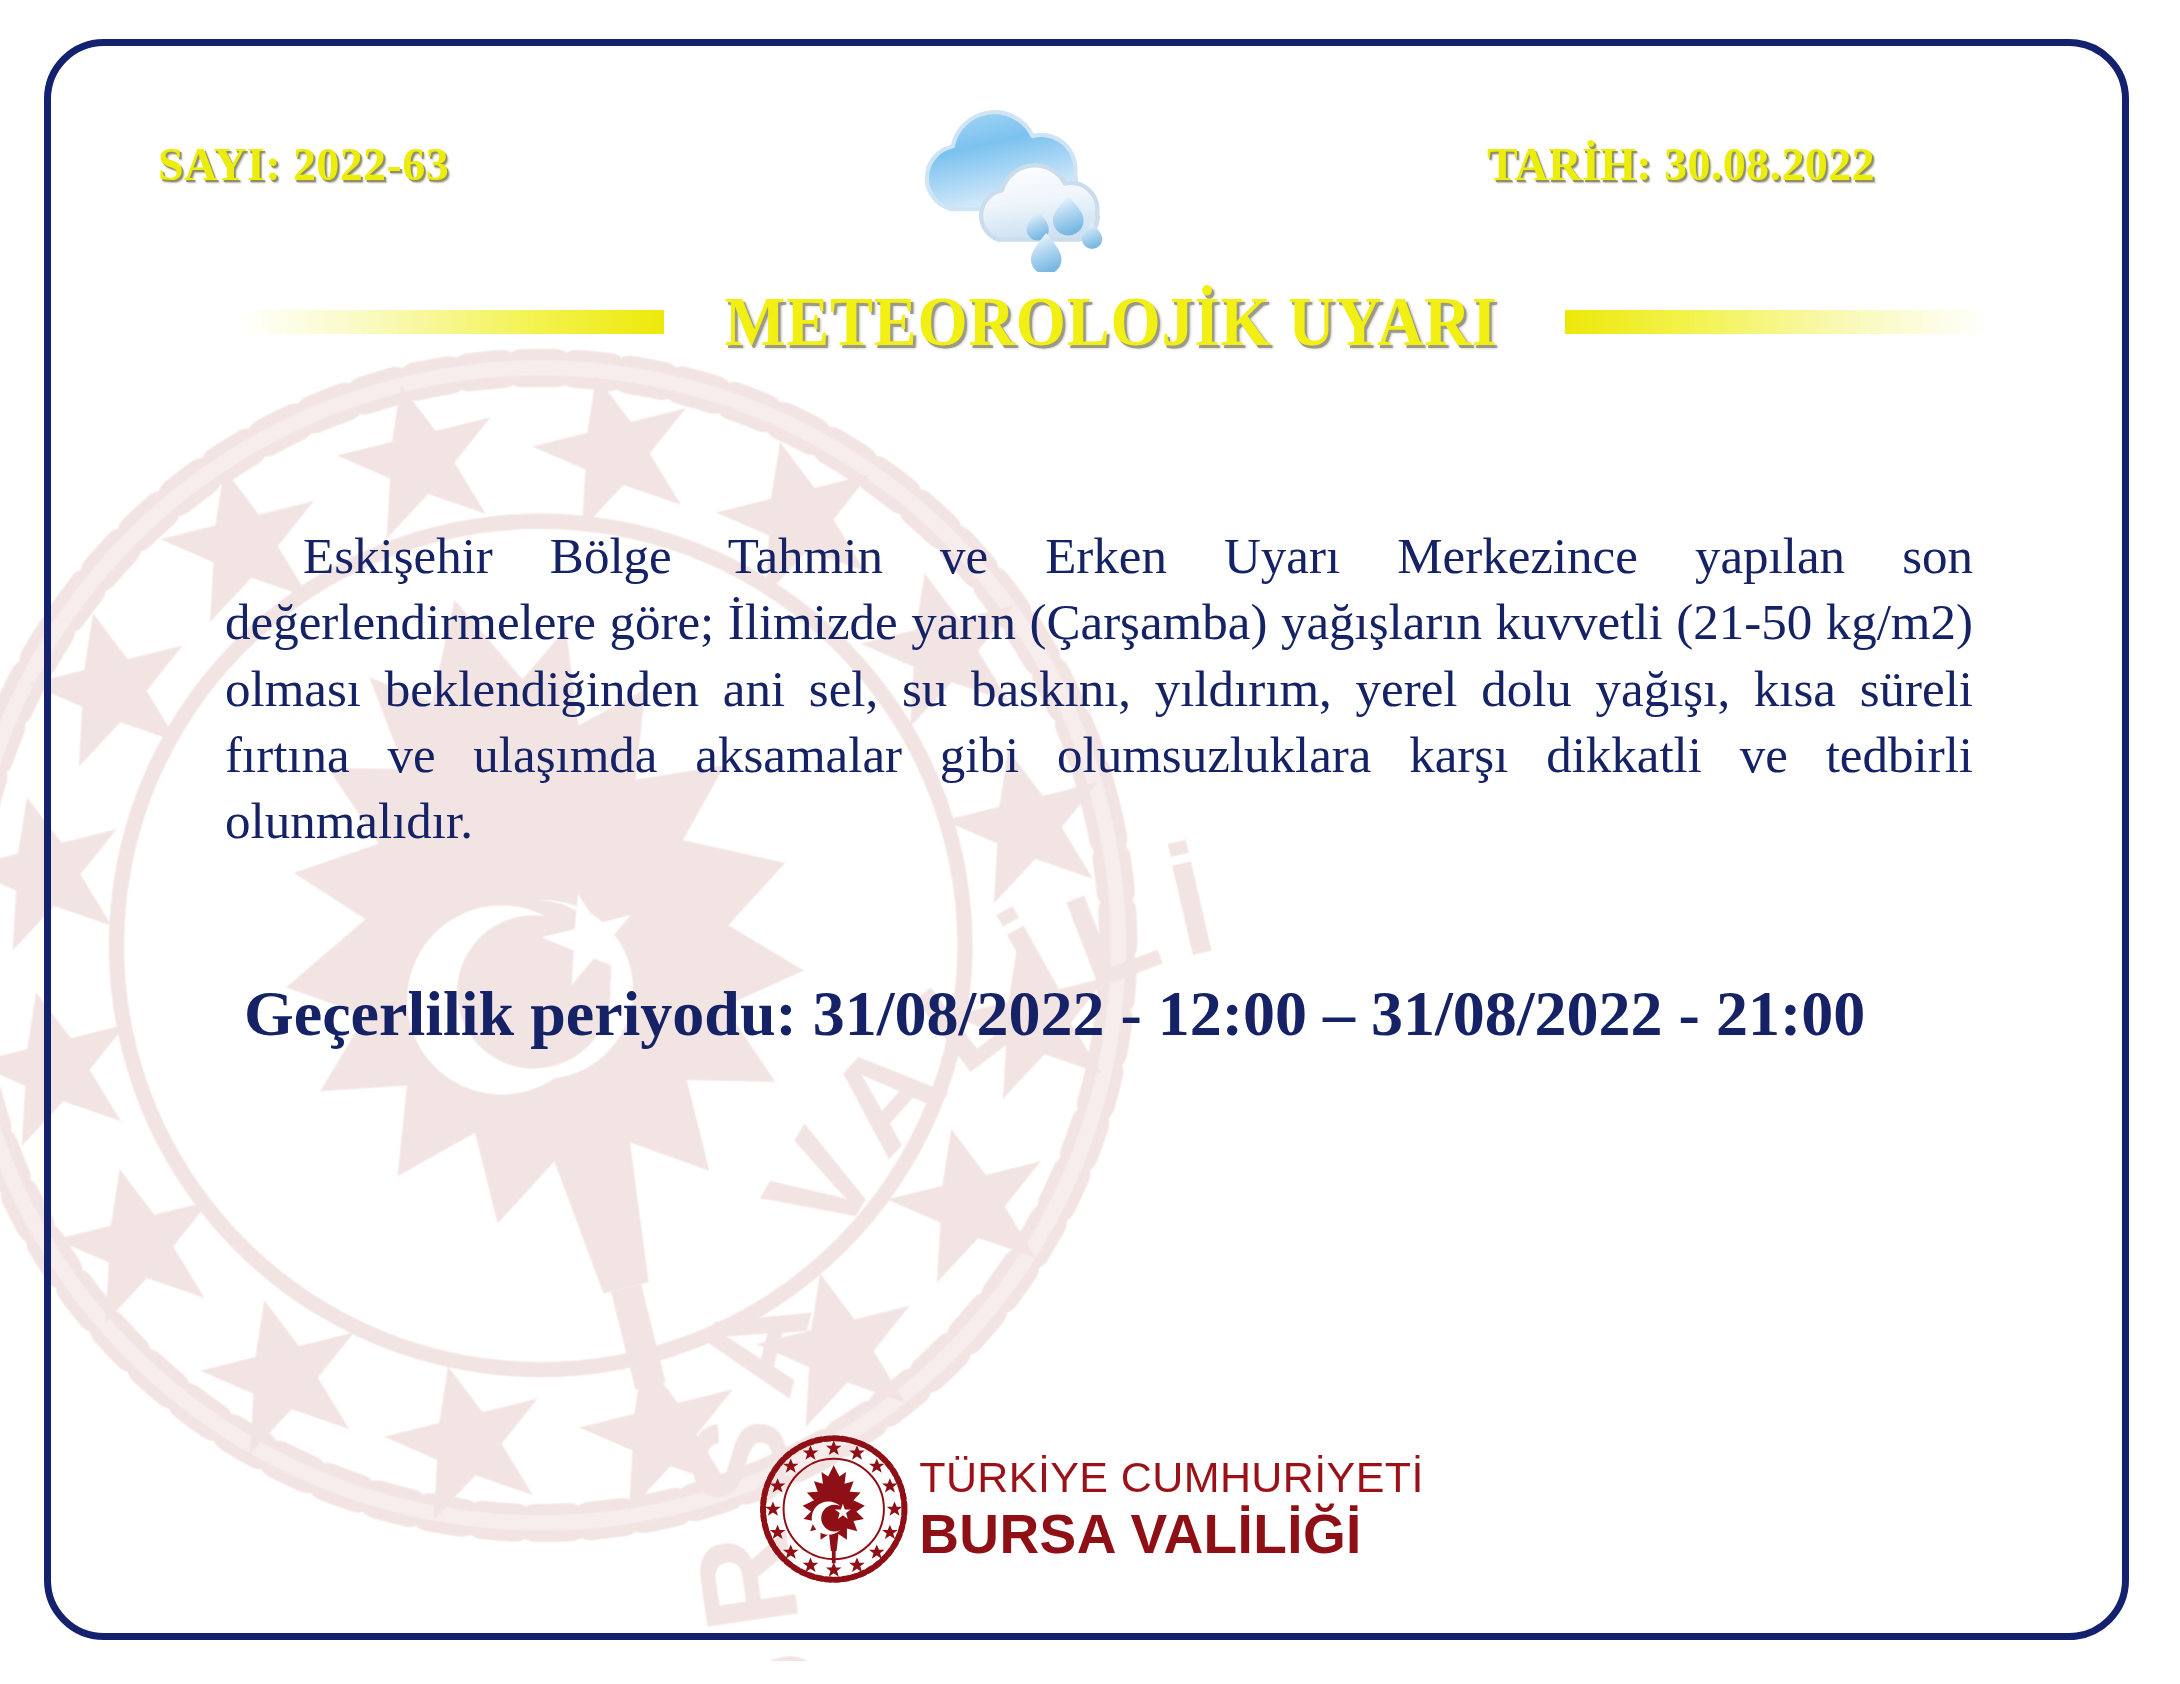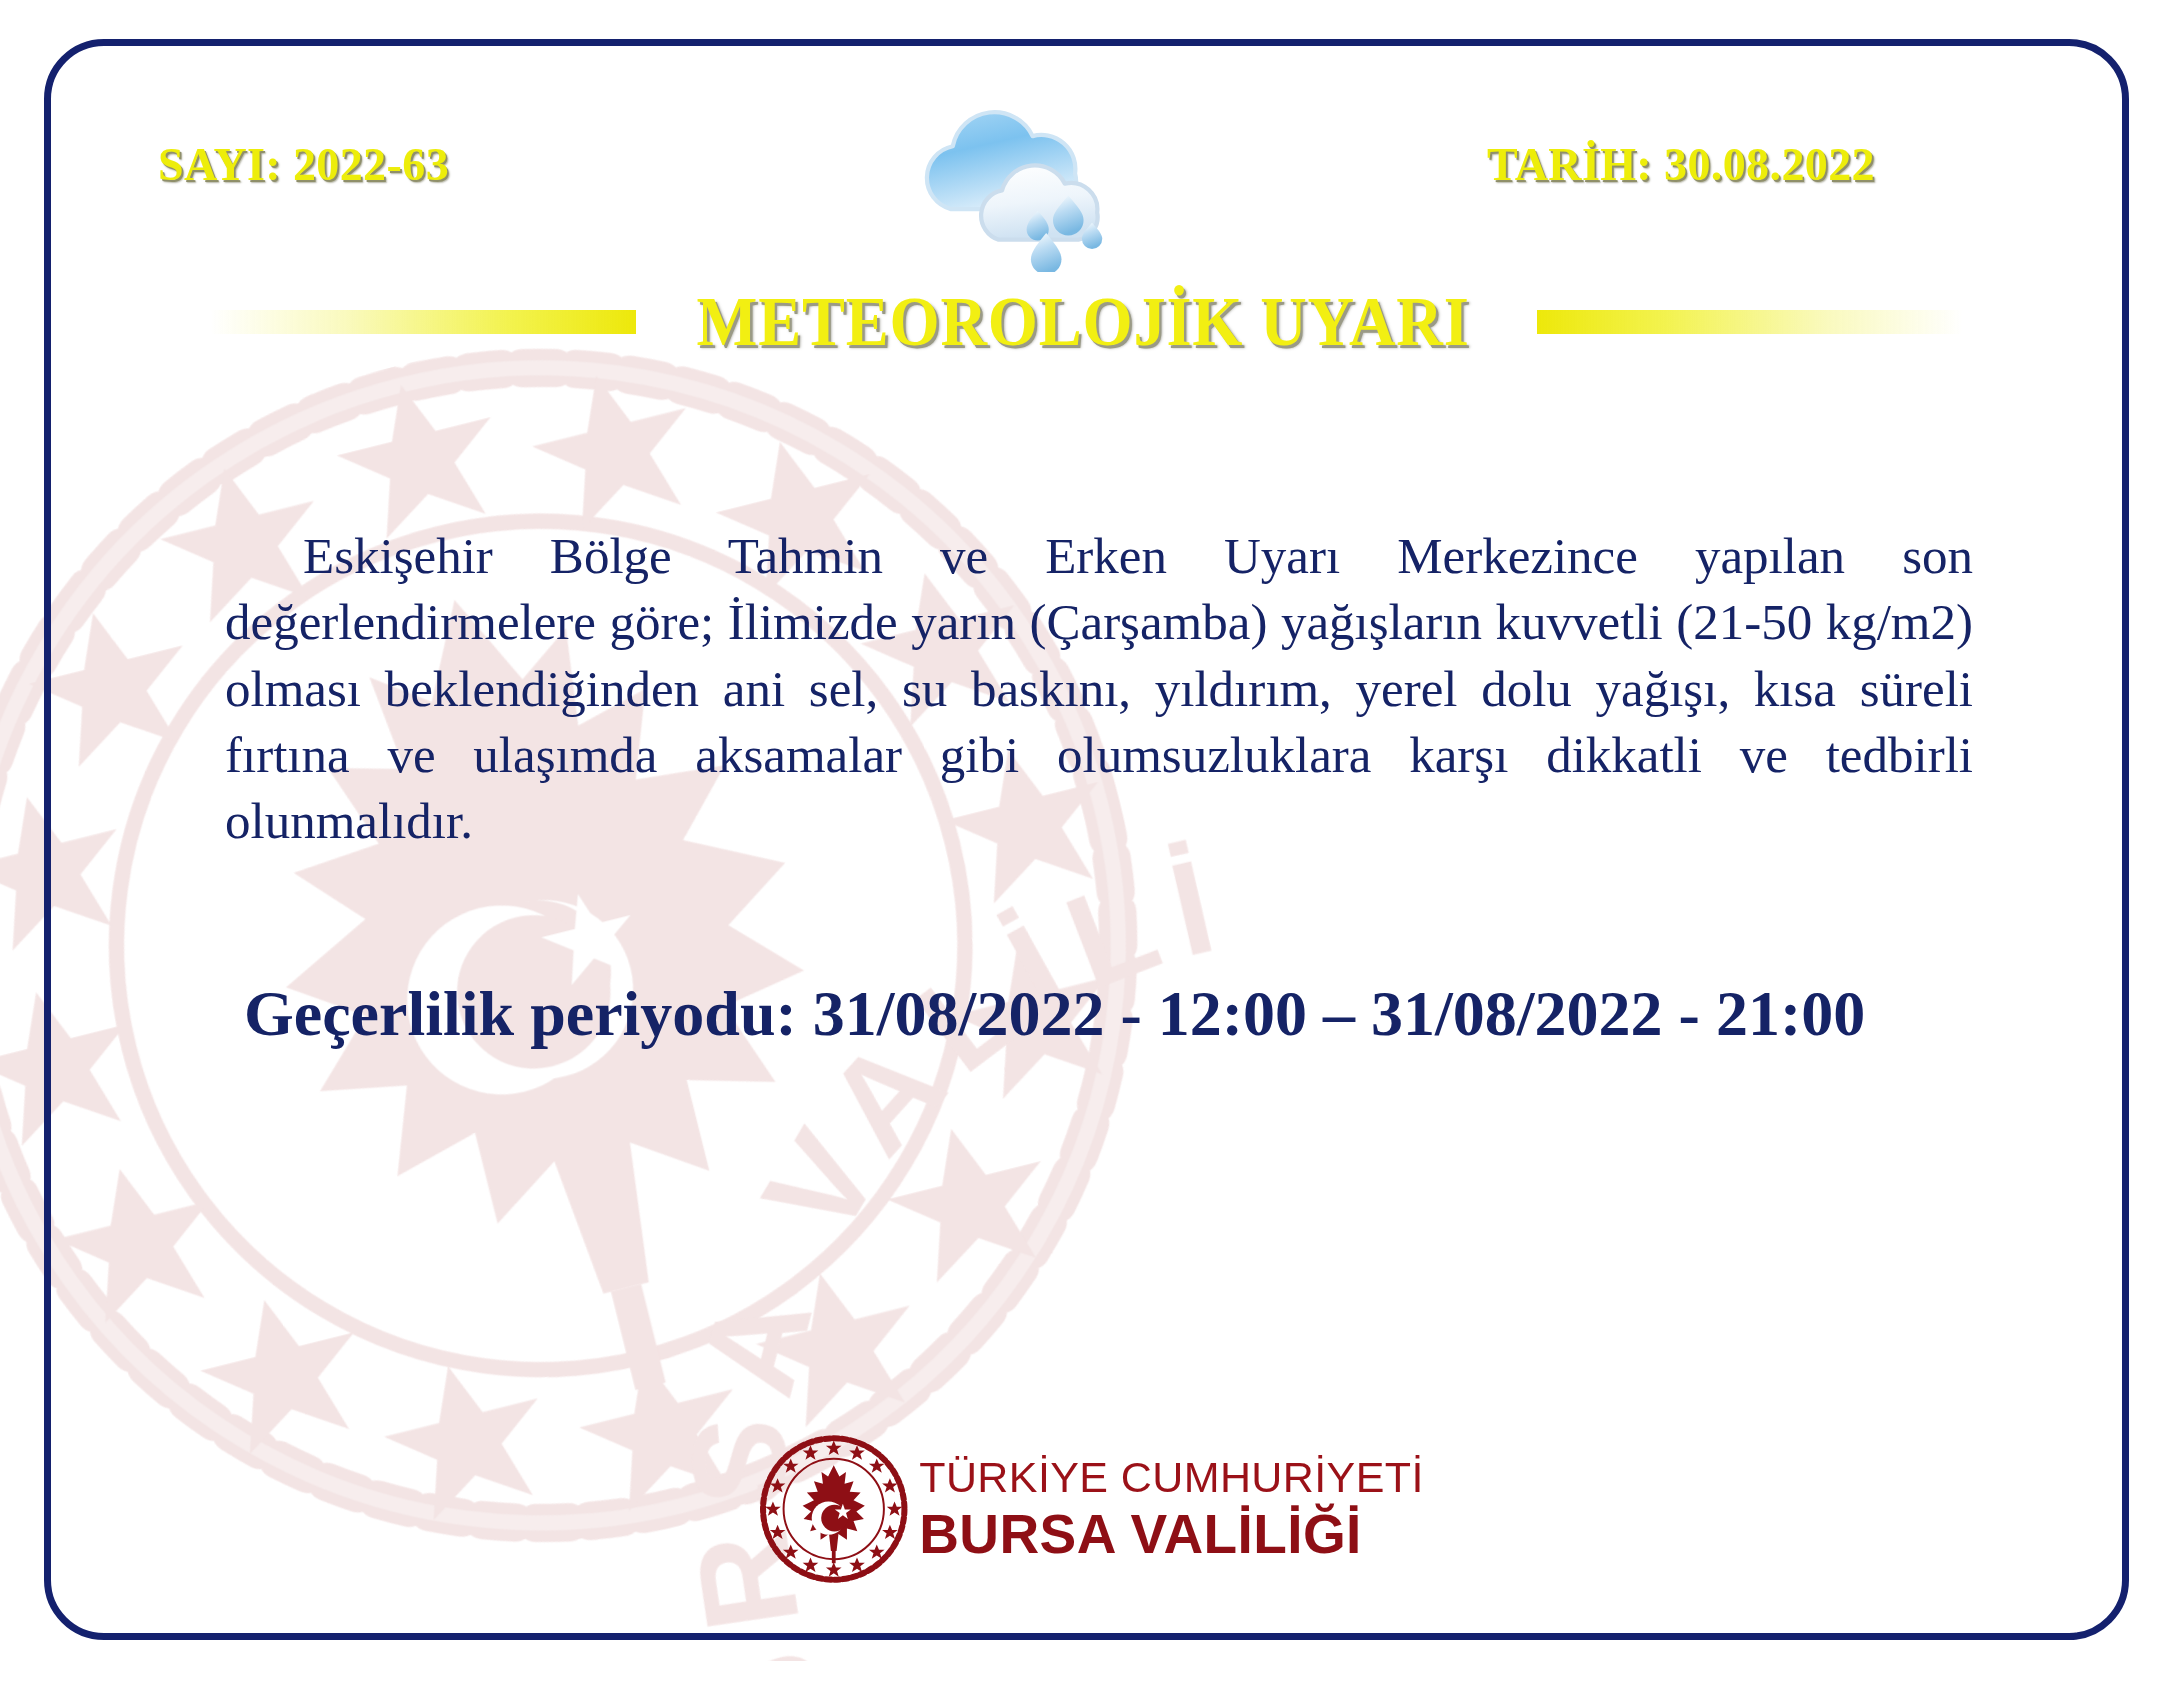--- a/index.html
+++ b/index.html
@@ -82,20 +82,21 @@
     position: absolute;
     left: 44px;
     top: 271px;
     width: 2085px;
     height: 102px;
     display: flex;
     align-items: center;
     justify-content: center;
     gap: 0;
     z-index: 3;
+    padding-left: 28px;
   }
   .rule {
     height: 24px;
     flex: 0 0 auto;
   }
   .rule-left {
     width: 426px;
     margin-right: 27px;
     background: linear-gradient(to right, rgba(237,237,10,0) 0%, rgba(243,243,110,0.45) 32%, rgba(240,240,40,0.82) 70%, #ede80a 100%);
   }

